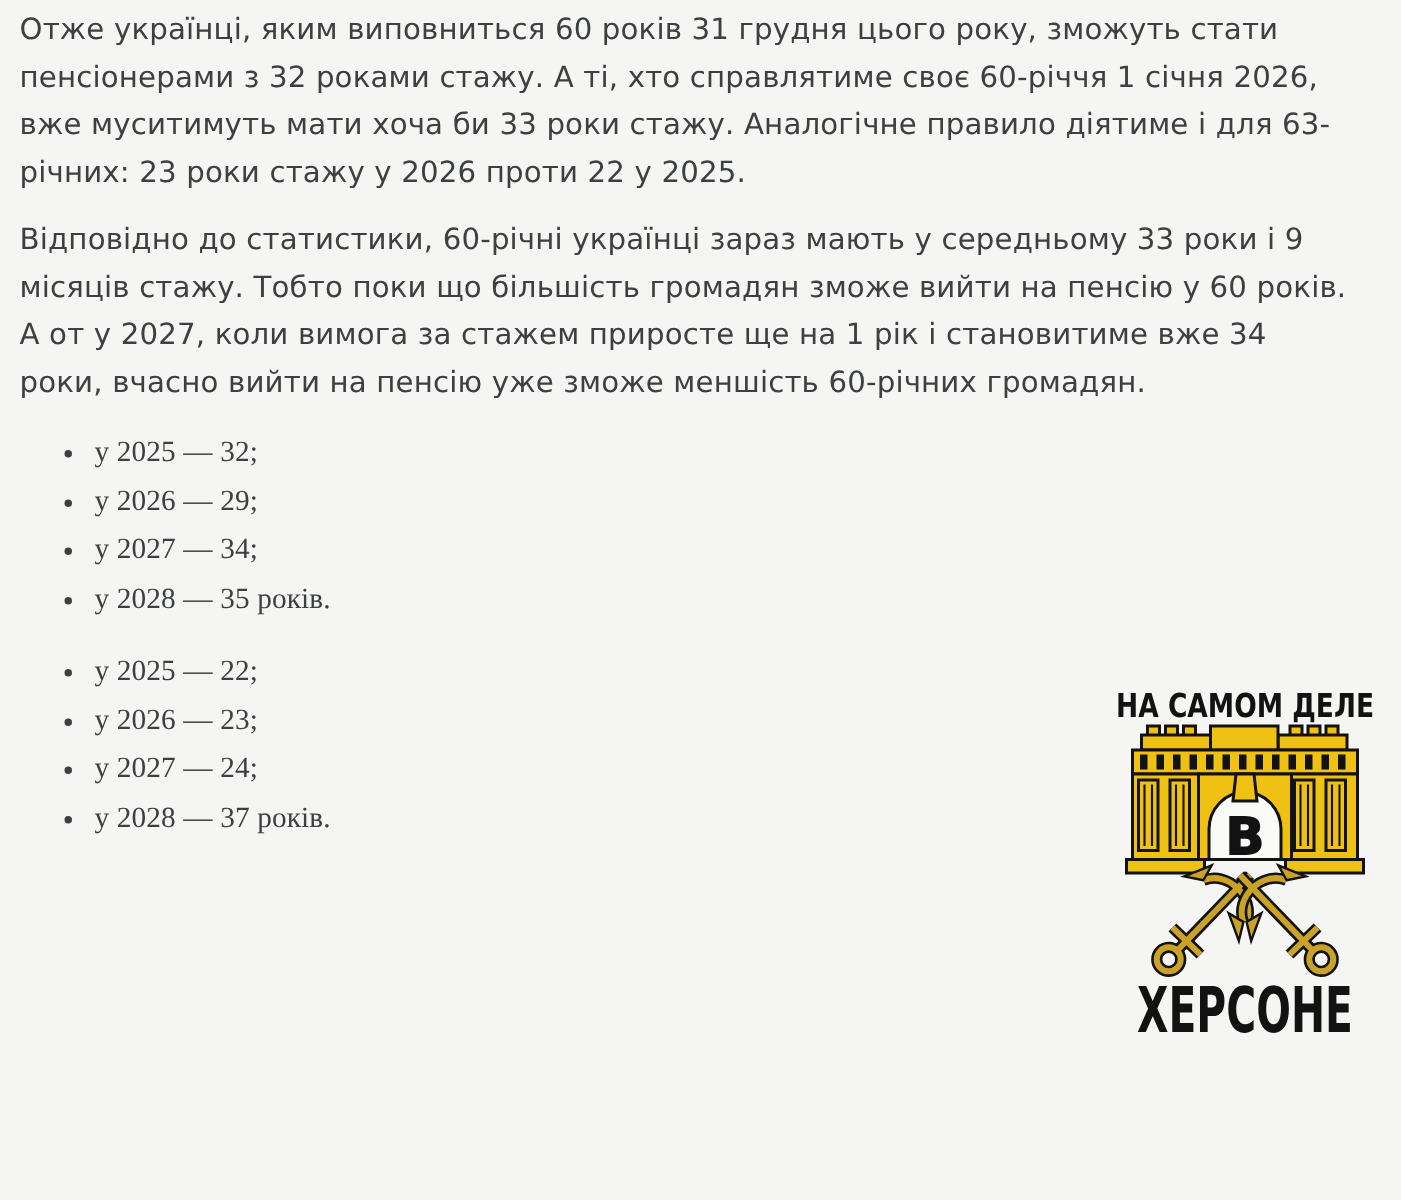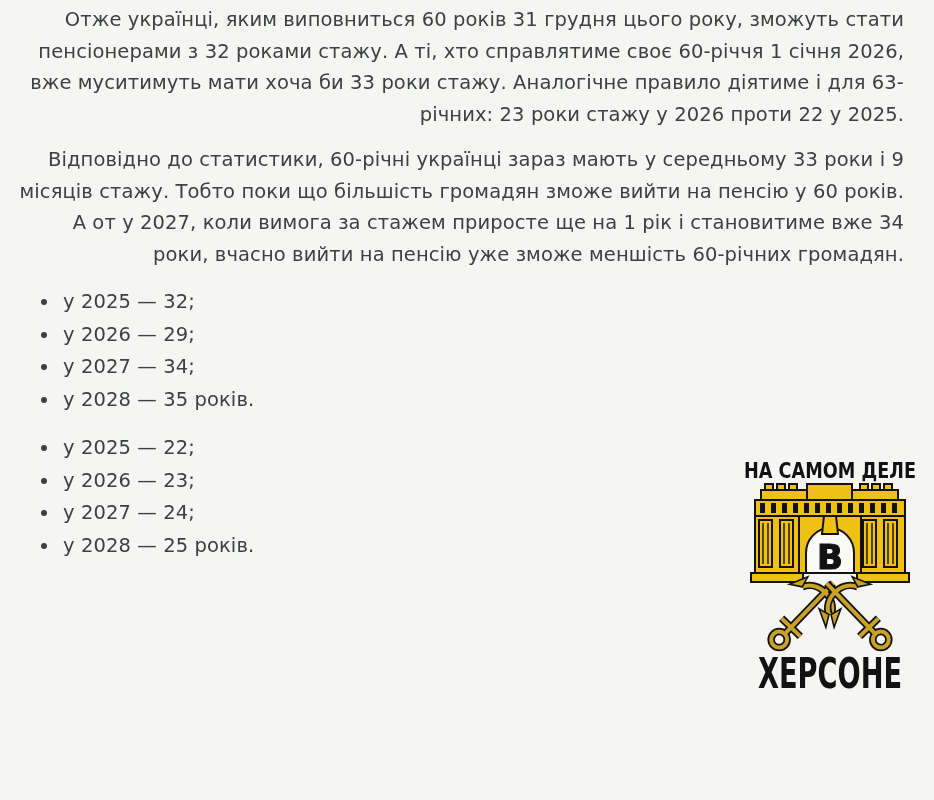--- a/index.html
+++ b/index.html
@@ -18,26 +18,26 @@
   .article {
     box-sizing: border-box;
     width: 920px;
     padding: 4px 16px 0 13px;
     font-size: 19.5px;
     line-height: 31.5px;
     letter-spacing: 0.1px;
   }
   .article p {
     margin: 0 0 14px 0;
-    text-align: right;
   }
   .article ul {
     margin: 16px 0 16px 0;
     padding-left: 47px;
     list-style: disc;
+    font-family: Liberation Serif, serif;
   }
   .article li {
     line-height: 32.5px;
     padding-left: 3px;
   }
   .watermark {
     position: absolute;
     left: 714px;
     top: 452px;
     width: 211px;
@@ -64,21 +64,21 @@
   <ul>
     <li>у 2025 — 32;</li>
     <li>у 2026 — 29;</li>
     <li>у 2027 — 34;</li>
     <li>у 2028 — 35 років.</li>
   </ul>
   <ul>
     <li>у 2025 — 22;</li>
     <li>у 2026 — 23;</li>
     <li>у 2027 — 24;</li>
-    <li>у 2028 — 25 років.</li>
+    <li>у 2028 — 37 років.</li>
   </ul>
 </main>
 
 <div class="watermark">
   <svg viewBox="0 0 211 248" xmlns="http://www.w3.org/2000/svg">
 
     <text class="logo-text" x="30" y="26" font-size="22" textLength="172" lengthAdjust="spacingAndGlyphs">НА САМОМ ДЕЛЕ</text>
 
     <g stroke="#121212" stroke-width="2" fill="#efc112">
 

